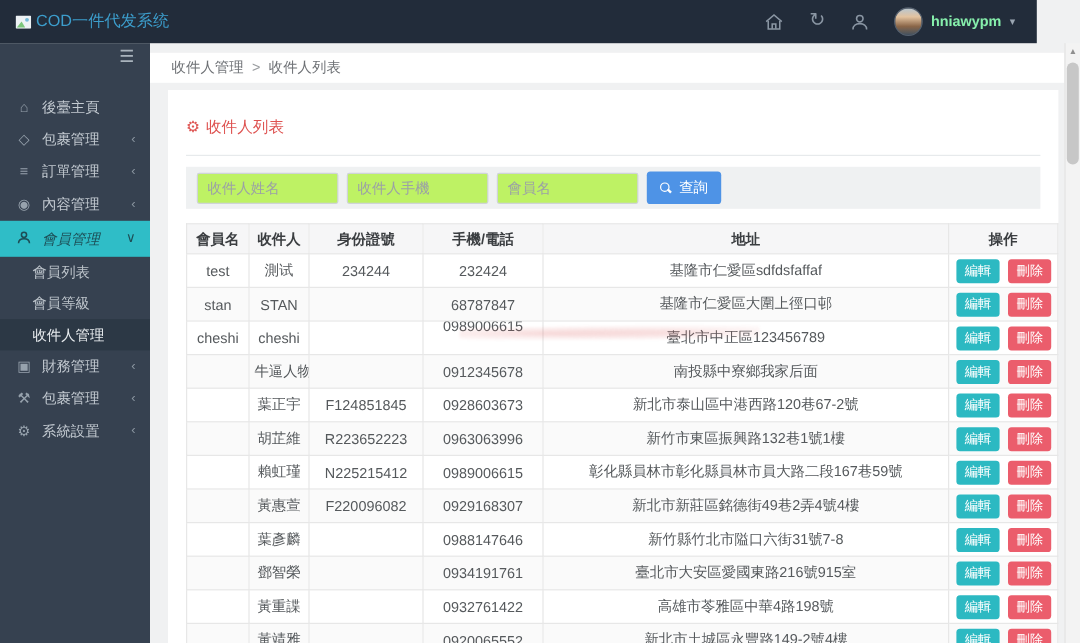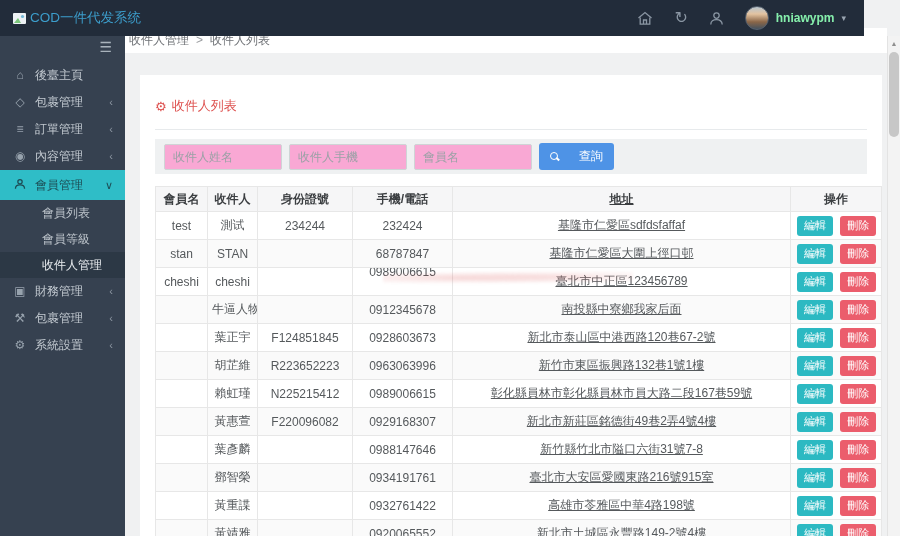--- a/index.html
+++ b/index.html
@@ -19,55 +19,55 @@
   .refresh-glyph { font-size:16px; line-height:1; }
   .userbox { display:flex; align-items:center; gap:7px; cursor:pointer; }
   .avatar { width:24px; height:24px; border-radius:50%; overflow:hidden;
     background:linear-gradient(180deg,#b9c6cf 0%,#e3c3a0 32%,#8a6648 68%,#44525f 100%); border:1px solid #55606e; }
   .uname { color:#86efac; font-size:12px; font-weight:bold; }
   .caret { color:#9aa5b1; font-size:9px; }
 
   
   .sidebar { position:absolute; top:36px; left:0; width:125px; bottom:0; background:#364150; z-index:20; }
   .hamburger { position:absolute; top:3px; right:13px; color:#a9b3bc; font-size:14px; cursor:pointer; }
-  .menu { margin-top:26px; }
+  .menu { margin-top:40px; }
   .m-item { height:27px; line-height:27px; padding-left:13px; font-size:12px; color:#c3cad1; position:relative; cursor:pointer; }
   .m-item .mi { display:inline-block; width:14px; margin-right:8px; color:#97a2ad; text-align:center; font-size:12px; }
   .m-item .arr { position:absolute; right:12px; top:0; color:#8b96a1; font-size:11px; }
-  .m-item.active { background:#2fbdc7; height:30px; line-height:30px; color:#1d4d55; }
+  .m-item.active { background:#2fbdc7; height:30px; line-height:30px; color:#1d4d55;font-style:italic; }
   .m-item.active .mi, .m-item.active .arr { color:#1d4d55; }
-  .submenu .s-item { height:26px; line-height:26px; padding-left:42px; font-size:12px; color:#bdc4cb; cursor:pointer; }
+  .submenu .s-item { height:26px; line-height:26px; padding-left:27px; font-size:12px; color:#bdc4cb; cursor:pointer; }
   .submenu .s-item.active { background:#2c3845; color:#e8ecef; }
 
   
-  .breadbar { position:absolute; top:28px; left:125px; right:13px; height:25px; background:#ffffff; line-height:25px; padding-left:4px; font-size:12px; color:#6e7175; z-index:10; }
+  .breadbar { position:absolute; top:44px; left:125px; right:13px; height:25px; background:#ffffff; line-height:25px; padding-left:18px; font-size:12px; color:#6e7175; z-index:10; }
   .breadbar .sep { margin:0 7px; color:#9a9da0; }
   .crumb-link { cursor:pointer; }
 
   
   .panel { position:absolute; left:140px; top:75px; width:742px; height:620px; background:#ffffff; padding:0 15px; z-index:5; }
   .panel-title { padding-top:22px; font-size:13px; color:#de5250; display:flex; align-items:center; gap:5px; }
   .panel-title .gear { font-size:13px; }
   .divider { border-bottom:1px solid #e7eaec; margin-top:14px; }
 
   .searchbar { margin-top:9px; background:#eff1f2; padding:4px 9px; height:35px; display:flex; align-items:center; }
-  .searchbar input { width:118px; height:26px; border:1px solid #cfd4d6; border-radius:2px; padding:0 8px; font-size:12px; color:#555; margin-right:7px; background:#f9a8d4; outline:none; }
+  .searchbar input { width:118px; height:26px; border:1px solid #cfd4d6; border-radius:2px; padding:0 8px; font-size:12px; color:#555; margin-right:7px; background:#bef264; outline:none; }
   .searchbar input::placeholder { color:#9ba1a6; }
-  .btn-search { height:27px; background:#4e93e6; color:#fff; border:none; border-radius:3px; font-size:12px; padding:0 11px; display:flex; align-items:center; gap:20px; cursor:pointer; }
+  .btn-search { height:27px; background:#4e93e6; color:#fff; border:none; border-radius:3px; font-size:12px; padding:0 11px; display:flex; align-items:center; gap:7px; cursor:pointer; }
   .mag { position:relative; width:9px; height:9px; display:inline-block; }
   .mag::before { content:""; position:absolute; top:0; left:0; width:6px; height:6px; border:1.5px solid #fff; border-radius:50%; }
   .mag::after { content:""; position:absolute; left:6px; top:6px; width:3.5px; height:1.5px; background:#fff; transform:rotate(45deg); }
 
   
   table.grid { margin-top:12px; width:712px; border-collapse:collapse; font-size:12px; color:#55595c; table-layout:fixed; }
   .grid th, .grid td { border:1px solid #e7e7e7; text-align:center; overflow:hidden; white-space:nowrap; }
   .grid th { height:25px; color:#3b3e41; font-weight:bold; background:#f6f6f7; }
   .grid td { height:28px; padding:0 4px; background:#fff; }
   .grid tbody tr:nth-child(even) td { background:#fafafa; }
-  .c0{width:52px;} .c1{width:50px;} .c2{width:95px;} .c3{width:100px;} .c4{width:338px;text-decoration:underline;} .c5{width:91px;margin-left:32px;}
+  .c0{width:52px;} .c1{width:50px;} .c2{width:95px;} .c3{width:100px;} .c4{width:338px;} .c5{width:91px;margin-left:32px;}
   .rbtn { display:inline-block; padding:2.5px 7px; font-size:11px; color:#fff; border:none; border-radius:3px; cursor:pointer; margin:0 2px;text-align:center; }
   .rbtn.edit { background:#2cb9c2; }
   .rbtn.del  { background:#eb5d6c; }
   td.raised span { display:inline-block; transform:translateY(-10px); }
   tr.wm td:nth-child(5) { position:relative; overflow:visible; }
   tr.wm td:nth-child(5)::before { content:""; position:absolute; left:-70px; top:3px; width:250px; height:14px;
      background:radial-gradient(ellipse at 30% 50%, rgba(219,90,90,0.20), transparent 65%),
                 radial-gradient(ellipse at 70% 40%, rgba(219,90,90,0.14), transparent 60%);
      filter:blur(1px); pointer-events:none; }
 

